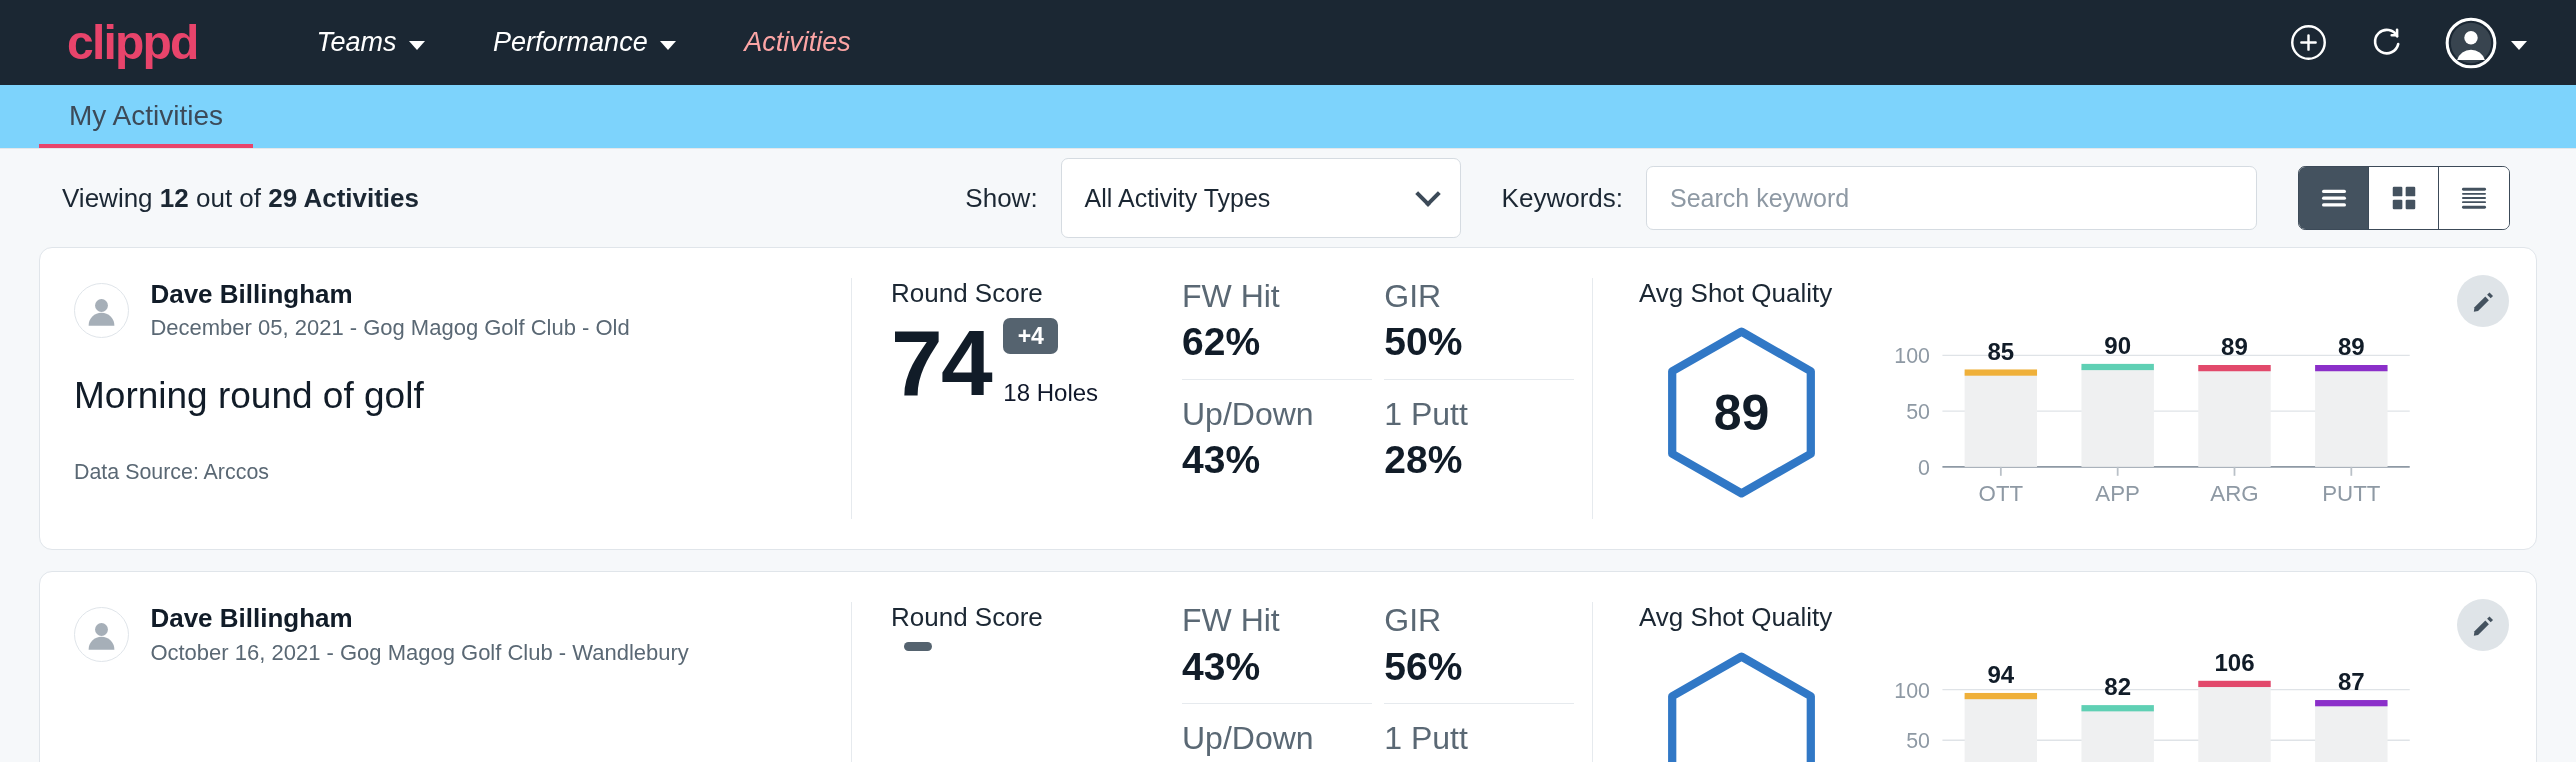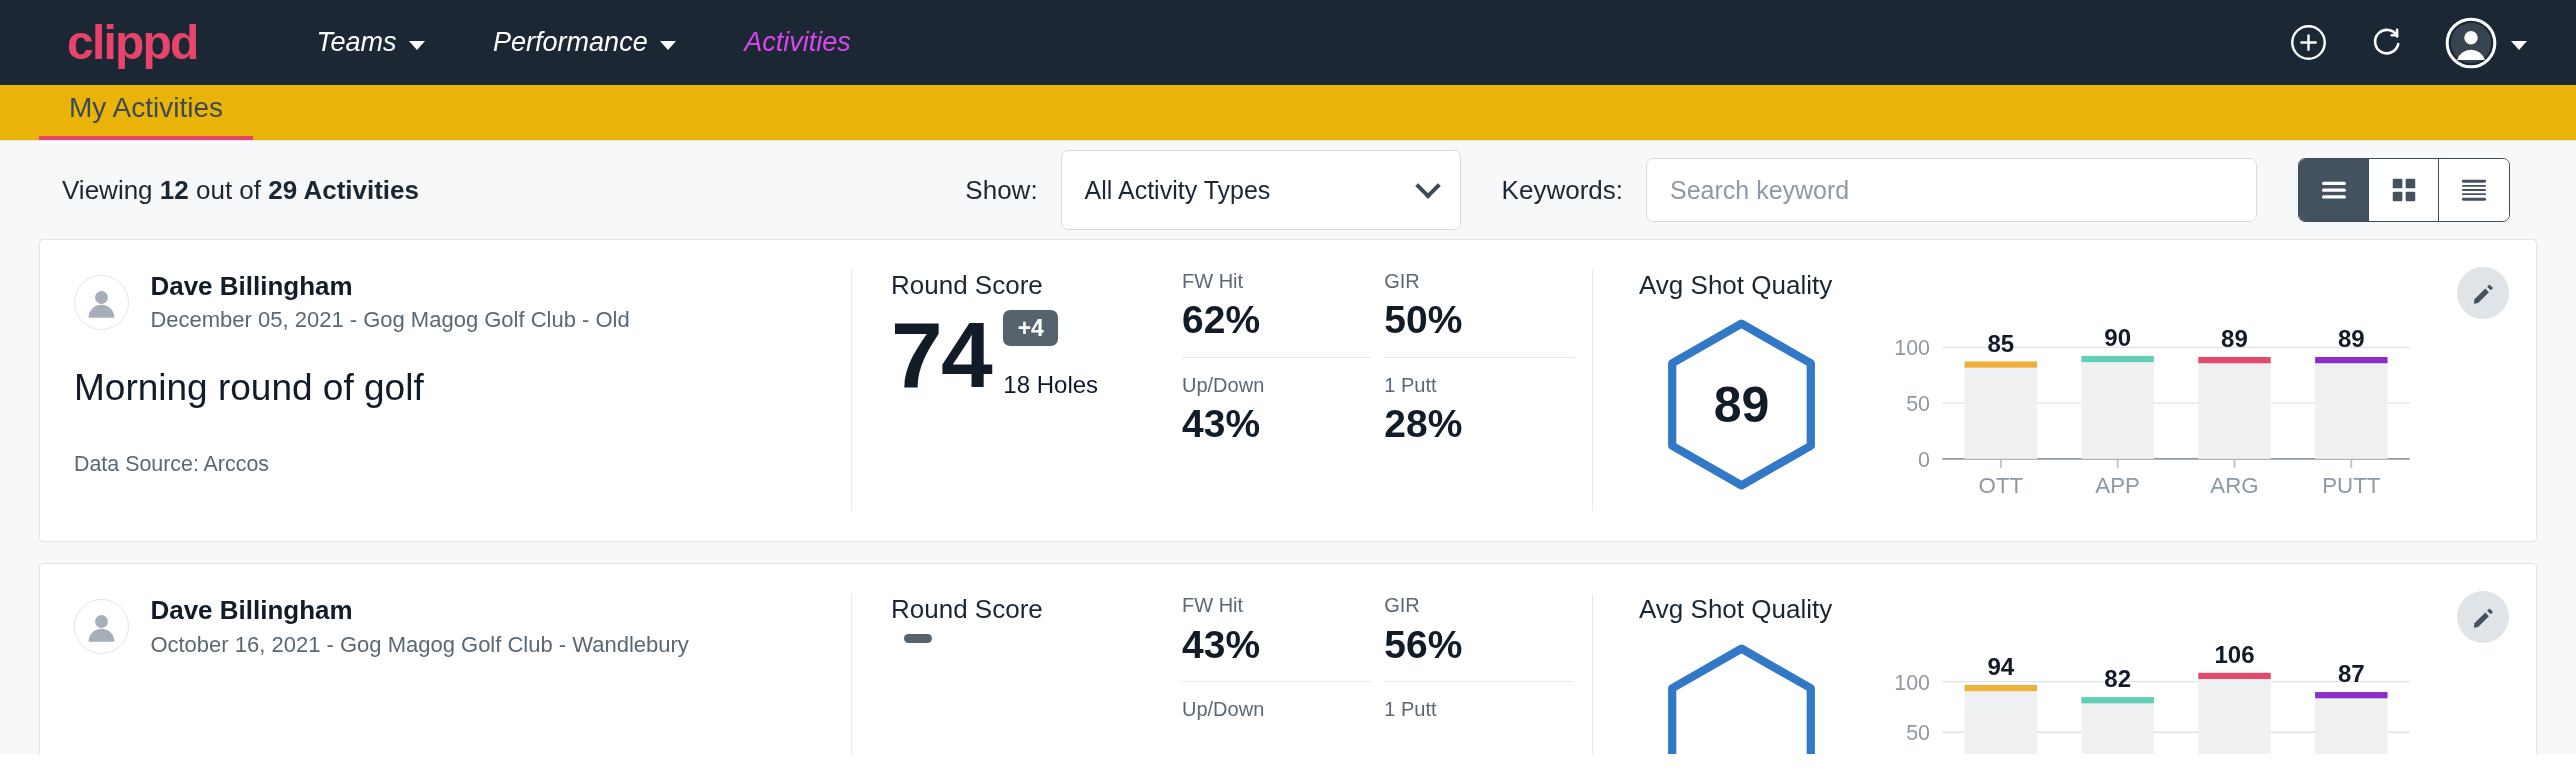--- a/index.html
+++ b/index.html
@@ -28,38 +28,38 @@
   }
   .navitems { display: flex; align-items: center; gap: 8px; font-style: italic; }
   .navitem {
     display: flex; align-items: center; gap: 12.5px;
     color: #ffffff;
     font-size: 27px;
     padding: 12.5px 30px;
     cursor: pointer;
     white-space: nowrap;
   }
-  .navitem.muted { color: #d946ef; align-items: flex-end; }
+  .navitem.muted { color: #fca5a5; align-items: flex-end; }
   .chev {
     width: 0; height: 0;
     border-left: 8px solid transparent;
     border-right: 8px solid transparent;
     border-top: 9.8px solid currentColor;
     display: inline-block;
     position: relative; top: 2.7px;
   }
   .nav-spacer { flex: 1; }
   .nav-right { display: flex; align-items: center; gap: 39px; }
   .icon-btn { cursor: pointer; display: flex; align-items: center; }
   .avatar-wrap { display: flex; align-items: center; gap: 14.3px; cursor: pointer; }
 
   
   .tabbar {
-    height: 56px;
-    background: #eab308;
+    height: 64px;
+    background: #7dd3fc;
     display: flex;
     align-items: flex-end;
     padding: 0 0 0 39px;
     border-bottom: 0.9px solid #e3e7eb;
   }
   .tab {
     font-size: 28px;
     color: #3c4a58;
     padding: 0 30px 12.5px 30px;
     border-bottom: 4.5px solid transparent;
@@ -129,21 +129,21 @@
     cursor: pointer;
     border-right: 0.9px solid #3c4a58;
   }
   .vt:last-child { border-right: none; }
   .vt.active { background: #44525f; }
 
   
   .card {
     background: #ffffff;
     border: 0.9px solid #e0e5ea;
-    border-radius: 4px;
+    border-radius: 13px;
     display: flex;
     align-items: stretch;
     position: relative;
     margin-bottom: 21.4px;
     height: 303px;
     padding: 30px 0;
   }
   .col-left {
     width: 812px;
     padding: 0 39px 0 34px;
@@ -183,21 +183,21 @@
     padding: 0 18px 0 9px;
     border-right: 0.9px solid #e6eaee;
     display: grid;
     grid-template-columns: 1fr 1fr;
     grid-template-rows: auto auto;
     column-gap: 12.5px;
     align-content: start;
   }
   .stat { padding-right: 41px; }
   .stat.bordered { border-bottom: 0.9px solid #e6eaee; padding-bottom: 14.3px; margin-bottom: 16px; }
-  .statlabel { font-size: 20px; color: #5a6874; }
+  .statlabel { font-size: 32px; color: #5a6874; }
   .statval { font-size: 39px; font-weight: 700; color: #111c28; margin-top: 5.4px; }
 
   .col-quality {
     flex: 1;
     padding: 0 80px 0 46px;
     display: flex;
     flex-direction: column;
   }
   .qrow { display: flex; align-items: flex-start; margin-top: 9px; flex: 1; }
   .hexwrap { width: 205px; display: flex; align-items: center; justify-content: center; padding-top: 5.4px; }

